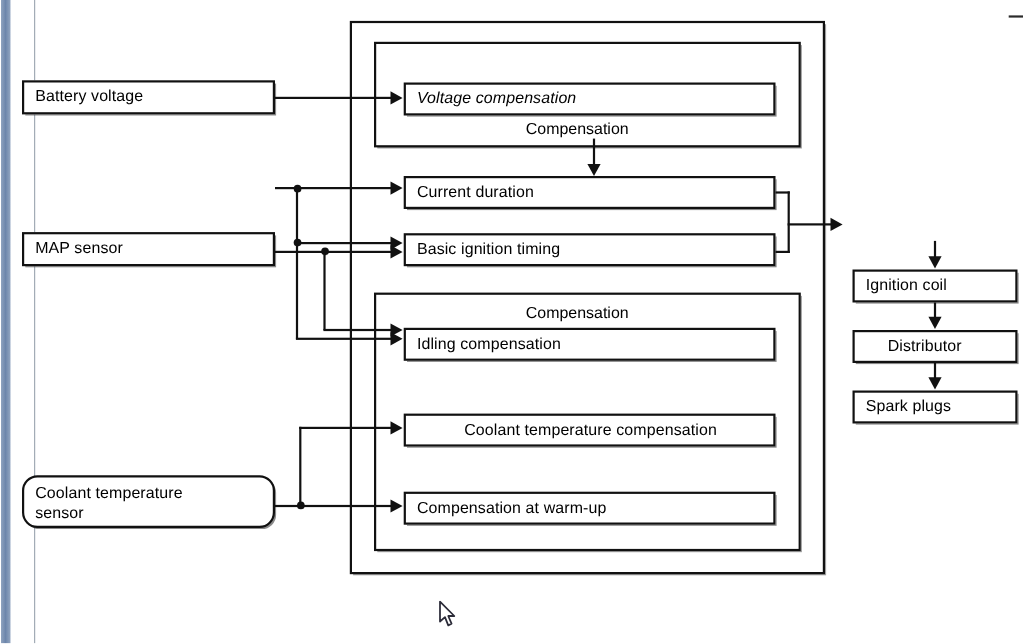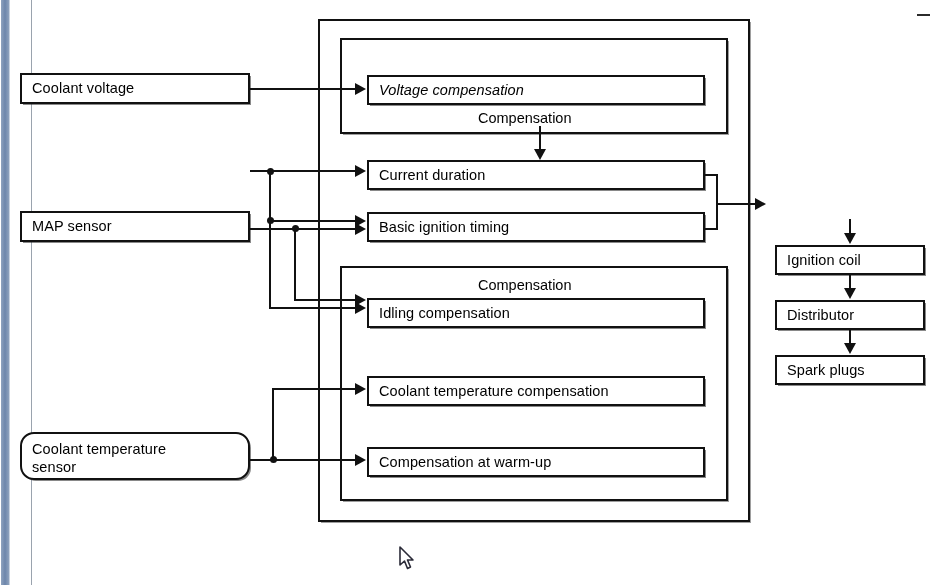--- a/index.html
+++ b/index.html
@@ -127,50 +127,50 @@
     <span>Basic ignition timing</span>
   </div>
 
   <div class="frame" style="left:340px; top:266px; width:388px; height:235px;"></div>
   <div class="caption" style="left:478px; top:277px;">Compensation</div>
 
   <div class="blk" style="left:367px; top:298px; width:338px; height:30px;">
     <span>Idling compensation</span>
   </div>
 
-  <div class="blk" style="left:367px; top:376px; width:338px; height:30px;">
+  <div class="blk" style="left:367px; top:376px; width:338px; height:30px;padding-left:43px;">
     <span>Coolant temperature compensation</span>
   </div>
 
   <div class="blk" style="left:367px; top:447px; width:338px; height:30px;">
     <span>Compensation at warm-up</span>
   </div>
 
   <div class="blk" style="left:20px; top:73px; width:230px; height:31px;">
-    <span>Coolant voltage</span>
+    <span>Battery voltage</span>
   </div>
 
 
   <div class="blk" style="left:20px; top:211px; width:230px; height:31px;">
     <span>MAP sensor</span>
   </div>
 
   <div class="blk two-line" style="left:20px; top:432px; width:230px; height:48px;border-radius:14px;">
     <span>
       <span>Coolant temperature</span><br>
       <span>sensor</span>
     </span>
   </div>
 
 
   <div class="blk" style="left:775px; top:245px; width:150px; height:30px;">
     <span>Ignition coil</span>
   </div>
 
-  <div class="blk" style="left:775px; top:300px; width:150px; height:30px;">
+  <div class="blk" style="left:775px; top:300px; width:150px; height:30px;padding-left:20px;">
     <span>Distributor</span>
   </div>
 
   <div class="blk" style="left:775px; top:355px; width:150px; height:30px;">
     <span>Spark plugs</span>
   </div>
 
   <div class="h" style="left:250px; top:88px; width:106px;"></div>
   <div class="arrow right" style="left:355px; top:83px;"></div>
 

